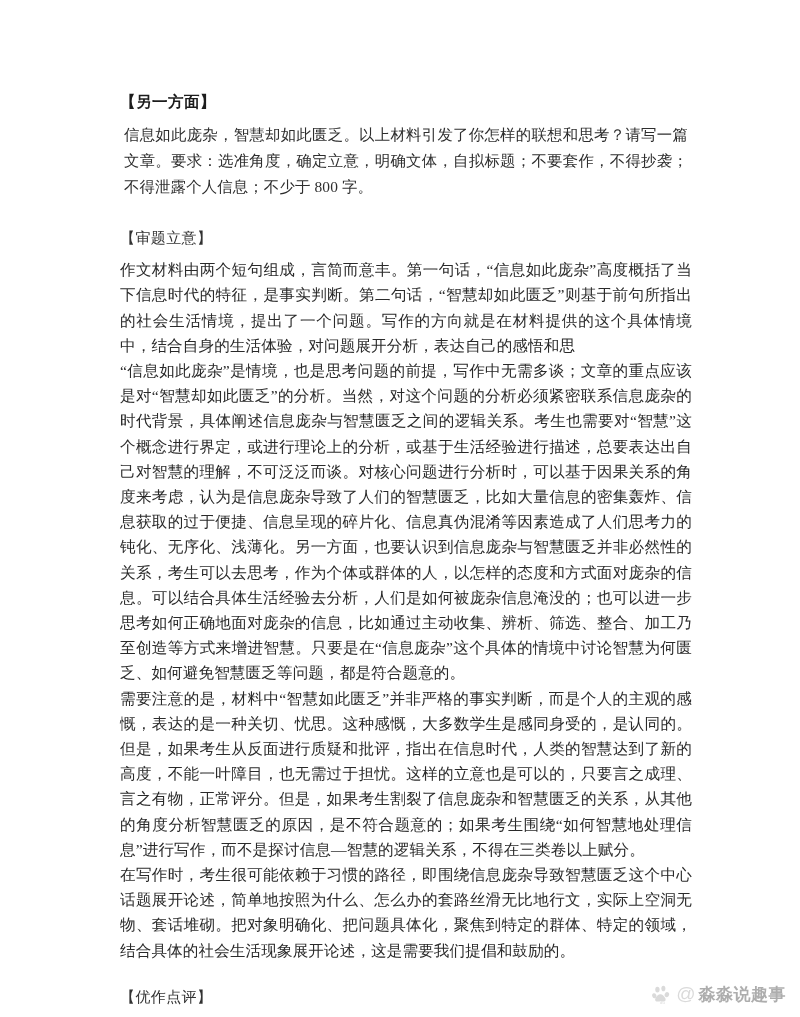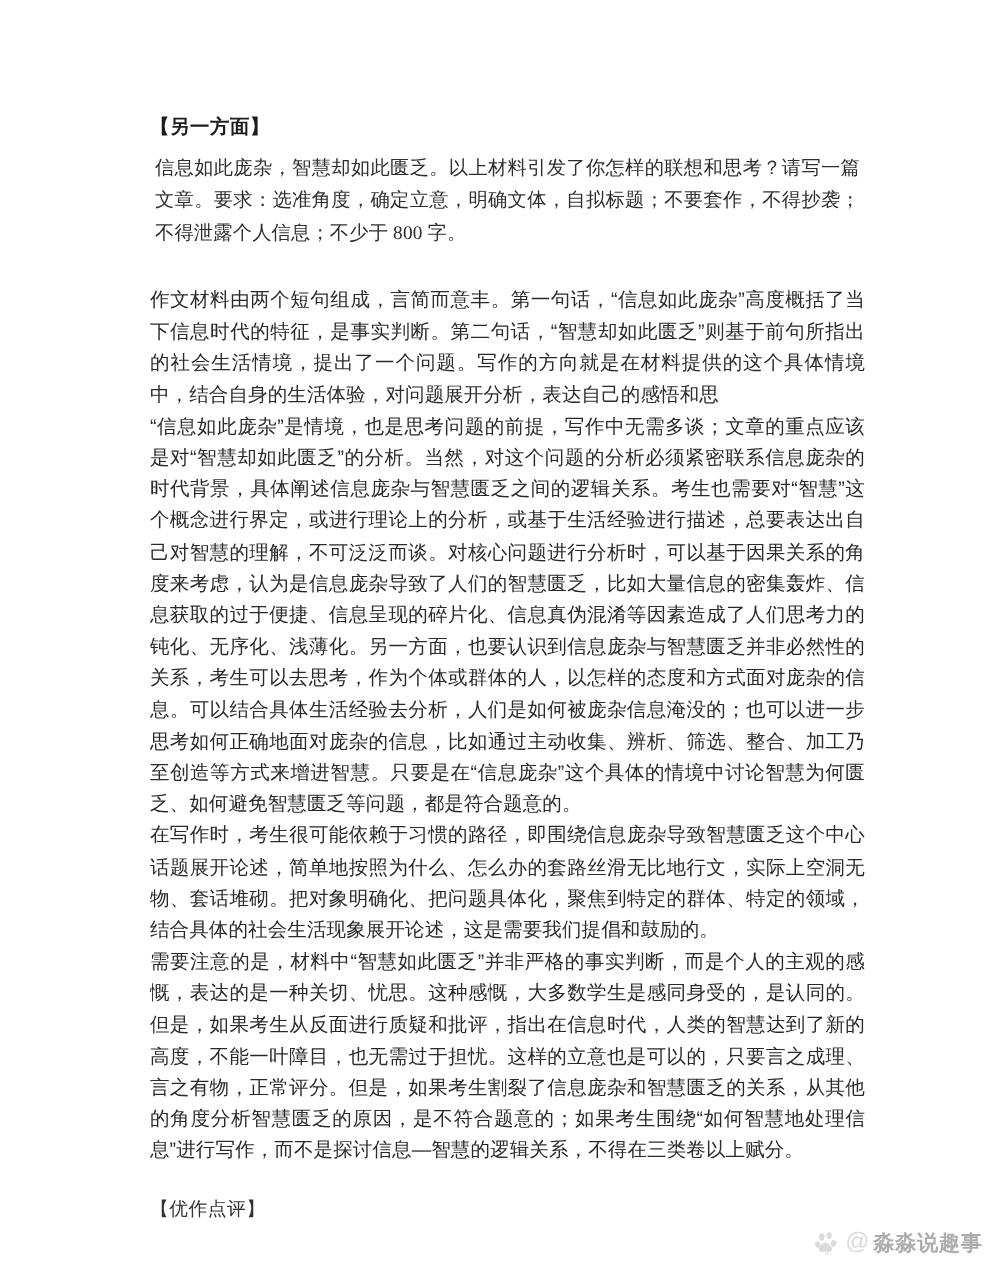--- a/index.html
+++ b/index.html
@@ -56,21 +56,21 @@
     line-height: 26px;
     text-align: justify;
     text-justify: inter-ideograph;
     letter-spacing: 0.15px;
     color: #2e2e2e;
     margin: 4px;
   }
 
   
   .body-para {
-    font-family: Liberation Sans, sans-serif;
+    font-family: Liberation Serif, serif;
     font-size: 15.6px;
     line-height: 25.2px;
     text-align: justify;
     text-justify: inter-ideograph;
     letter-spacing: 0.1px;
     color: #2a2a2a;
     margin: 0;
   }
 
   .gap-lg { height: 24px; }
@@ -117,24 +117,25 @@
   <div class="content">
 
     <div>
       <div class="section-head">【另一方面】</div>
       <p class="prompt-block">信息如此庞杂，智慧却如此匮乏。以上材料引发了你怎样的联想和思考？请写一篇文章。要求：选准角度，确定立意，明确文体，自拟标题；不要套作，不得抄袭；不得泄露个人信息；不少于 800 字。</p>
     </div>
 
     <div class="gap-lg"></div>
 
     <div>
+      <div class="section-head sub">【审题立意】</div>
       <p class="body-para">作文材料由两个短句组成，言简而意丰。第一句话，“信息如此庞杂”高度概括了当下信息时代的特征，是事实判断。第二句话，“智慧却如此匮乏”则基于前句所指出的社会生活情境，提出了一个问题。写作的方向就是在材料提供的这个具体情境中，结合自身的生活体验，对问题展开分析，表达自己的感悟和思</p>
       <p class="body-para">“信息如此庞杂”是情境，也是思考问题的前提，写作中无需多谈；文章的重点应该是对“智慧却如此匮乏”的分析。当然，对这个问题的分析必须紧密联系信息庞杂的时代背景，具体阐述信息庞杂与智慧匮乏之间的逻辑关系。考生也需要对“智慧”这个概念进行界定，或进行理论上的分析，或基于生活经验进行描述，总要表达出自己对智慧的理解，不可泛泛而谈。对核心问题进行分析时，可以基于因果关系的角度来考虑，认为是信息庞杂导致了人们的智慧匮乏，比如大量信息的密集轰炸、信息获取的过于便捷、信息呈现的碎片化、信息真伪混淆等因素造成了人们思考力的钝化、无序化、浅薄化。另一方面，也要认识到信息庞杂与智慧匮乏并非必然性的关系，考生可以去思考，作为个体或群体的人，以怎样的态度和方式面对庞杂的信息。可以结合具体生活经验去分析，人们是如何被庞杂信息淹没的；也可以进一步思考如何正确地面对庞杂的信息，比如通过主动收集、辨析、筛选、整合、加工乃至创造等方式来增进智慧。只要是在“信息庞杂”这个具体的情境中讨论智慧为何匮乏、如何避免智慧匮乏等问题，都是符合题意的。</p>
+      <p class="body-para">需要注意的是，材料中“智慧如此匮乏”并非严格的事实判断，而是个人的主观的感慨，表达的是一种关切、忧思。这种感慨，大多数学生是感同身受的，是认同的。但是，如果考生从反面进行质疑和批评，指出在信息时代，人类的智慧达到了新的高度，不能一叶障目，也无需过于担忧。这样的立意也是可以的，只要言之成理、言之有物，正常评分。但是，如果考生割裂了信息庞杂和智慧匮乏的关系，从其他的角度分析智慧匮乏的原因，是不符合题意的；如果考生围绕“如何智慧地处理信息”进行写作，而不是探讨信息—智慧的逻辑关系，不得在三类卷以上赋分。</p>
       <p class="body-para">在写作时，考生很可能依赖于习惯的路径，即围绕信息庞杂导致智慧匮乏这个中心话题展开论述，简单地按照为什么、怎么办的套路丝滑无比地行文，实际上空洞无物、套话堆砌。把对象明确化、把问题具体化，聚焦到特定的群体、特定的领域，结合具体的社会生活现象展开论述，这是需要我们提倡和鼓励的。</p>
-      <p class="body-para">需要注意的是，材料中“智慧如此匮乏”并非严格的事实判断，而是个人的主观的感慨，表达的是一种关切、忧思。这种感慨，大多数学生是感同身受的，是认同的。但是，如果考生从反面进行质疑和批评，指出在信息时代，人类的智慧达到了新的高度，不能一叶障目，也无需过于担忧。这样的立意也是可以的，只要言之成理、言之有物，正常评分。但是，如果考生割裂了信息庞杂和智慧匮乏的关系，从其他的角度分析智慧匮乏的原因，是不符合题意的；如果考生围绕“如何智慧地处理信息”进行写作，而不是探讨信息—智慧的逻辑关系，不得在三类卷以上赋分。</p>
     </div>
 
     <div class="gap-lg"></div>
 
     <div>
       <div class="section-head sub">【优作点评】</div>
     </div>
 
   </div>
 

